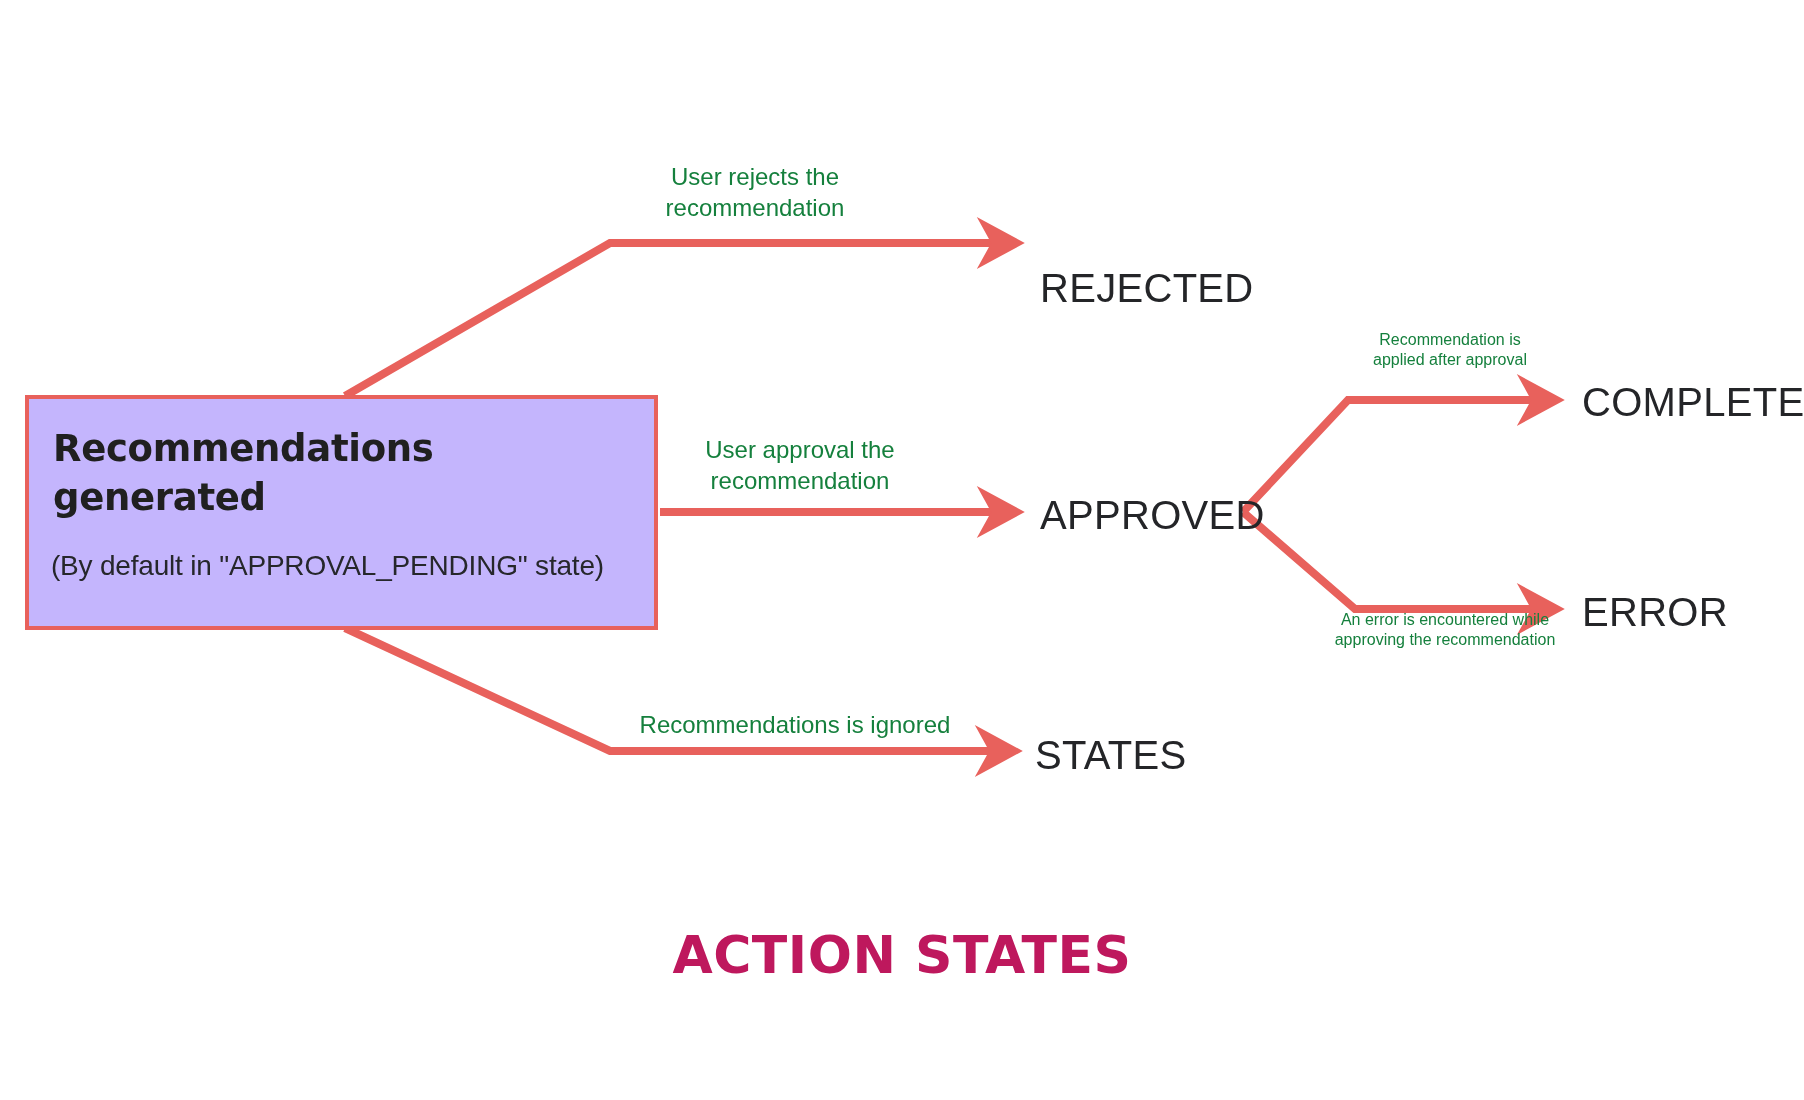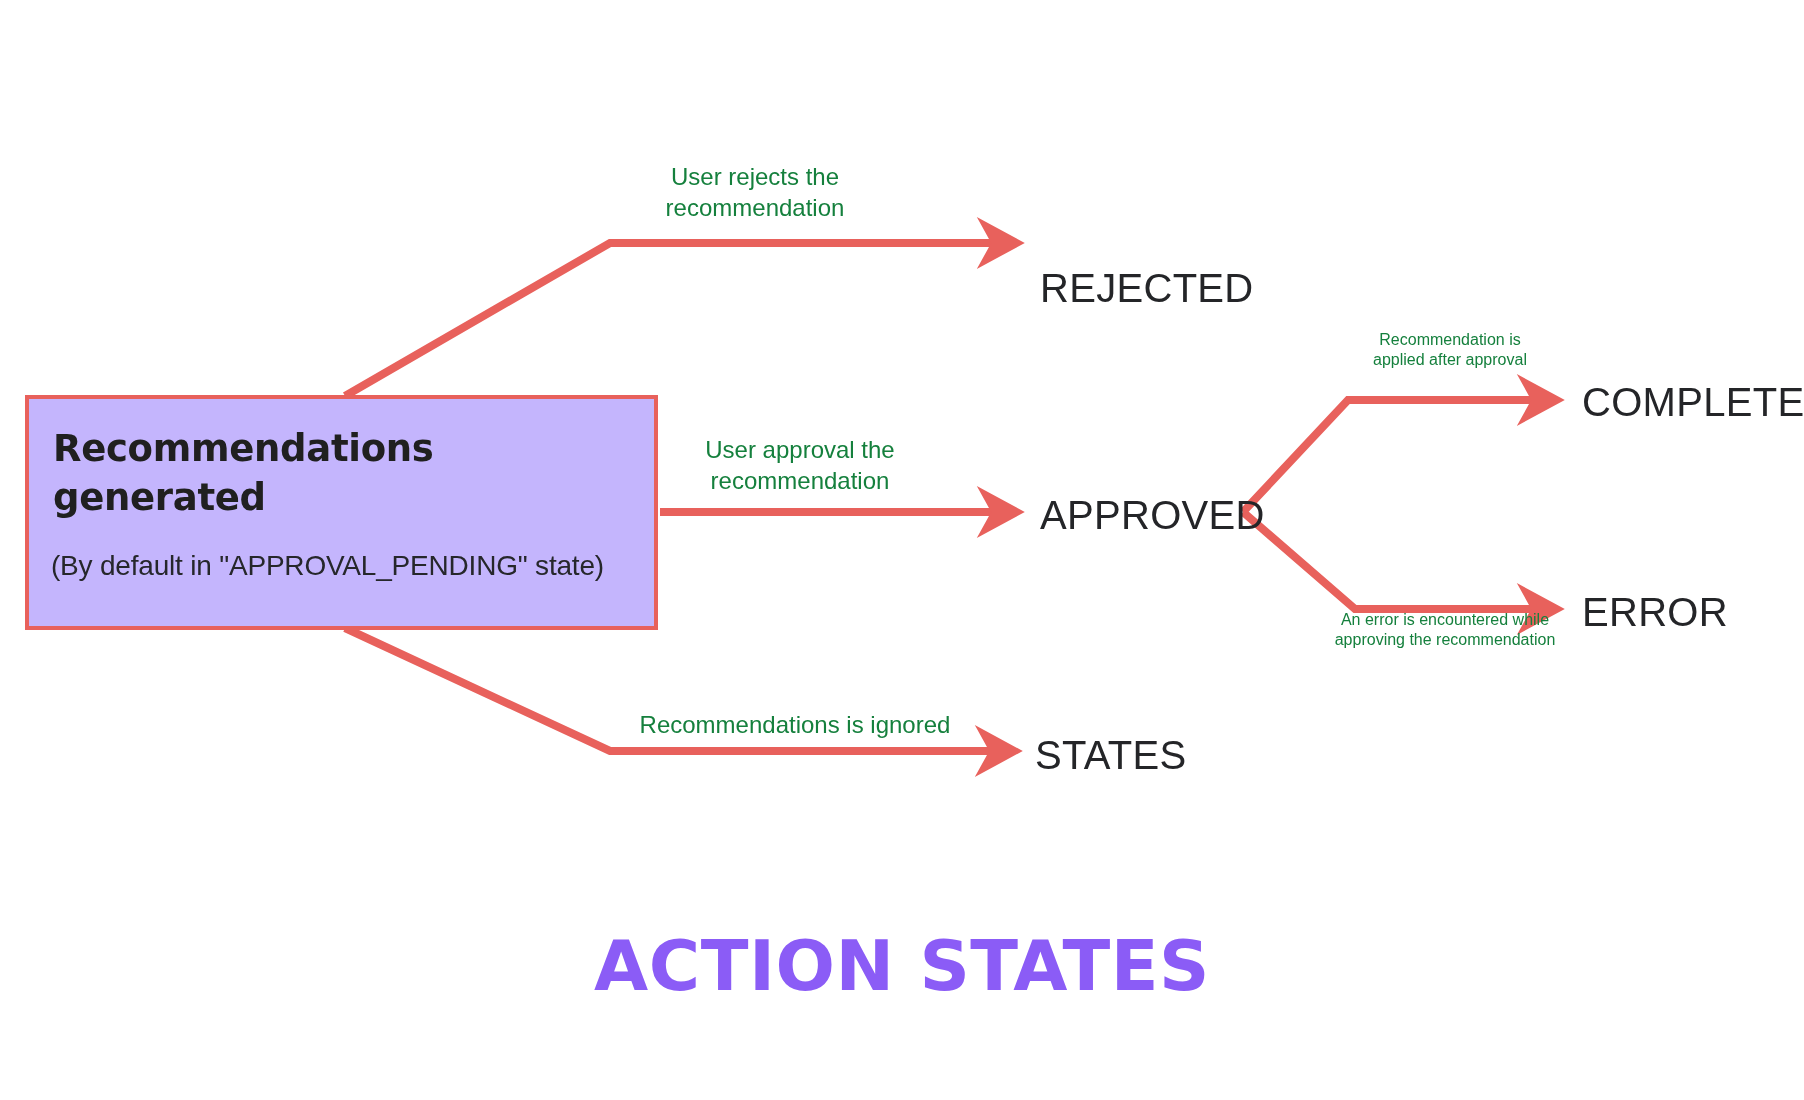--- a/index.html
+++ b/index.html
@@ -92,23 +92,23 @@
 
   
   .diagram-title {
     position: absolute;
     left: 0;
     top: 925px;
     width: 1804px;
     text-align: center;
     font-family: "DejaVu Sans", sans-serif;
     font-weight: bold;
-    font-size: 70px;
+    font-size: 52px;
     letter-spacing: 0.5px;
-    color: #8b5cf6;
+    color: #be185d;
   }
 </style>
 </head>
 <body>
 
 <div id="canvas">
 
   <svg class="flow" viewBox="0 0 1804 1100">
     <defs>
       <marker id="ah" markerWidth="7" markerHeight="7" refX="4.6" refY="3.5" orient="auto" markerUnits="strokeWidth">

